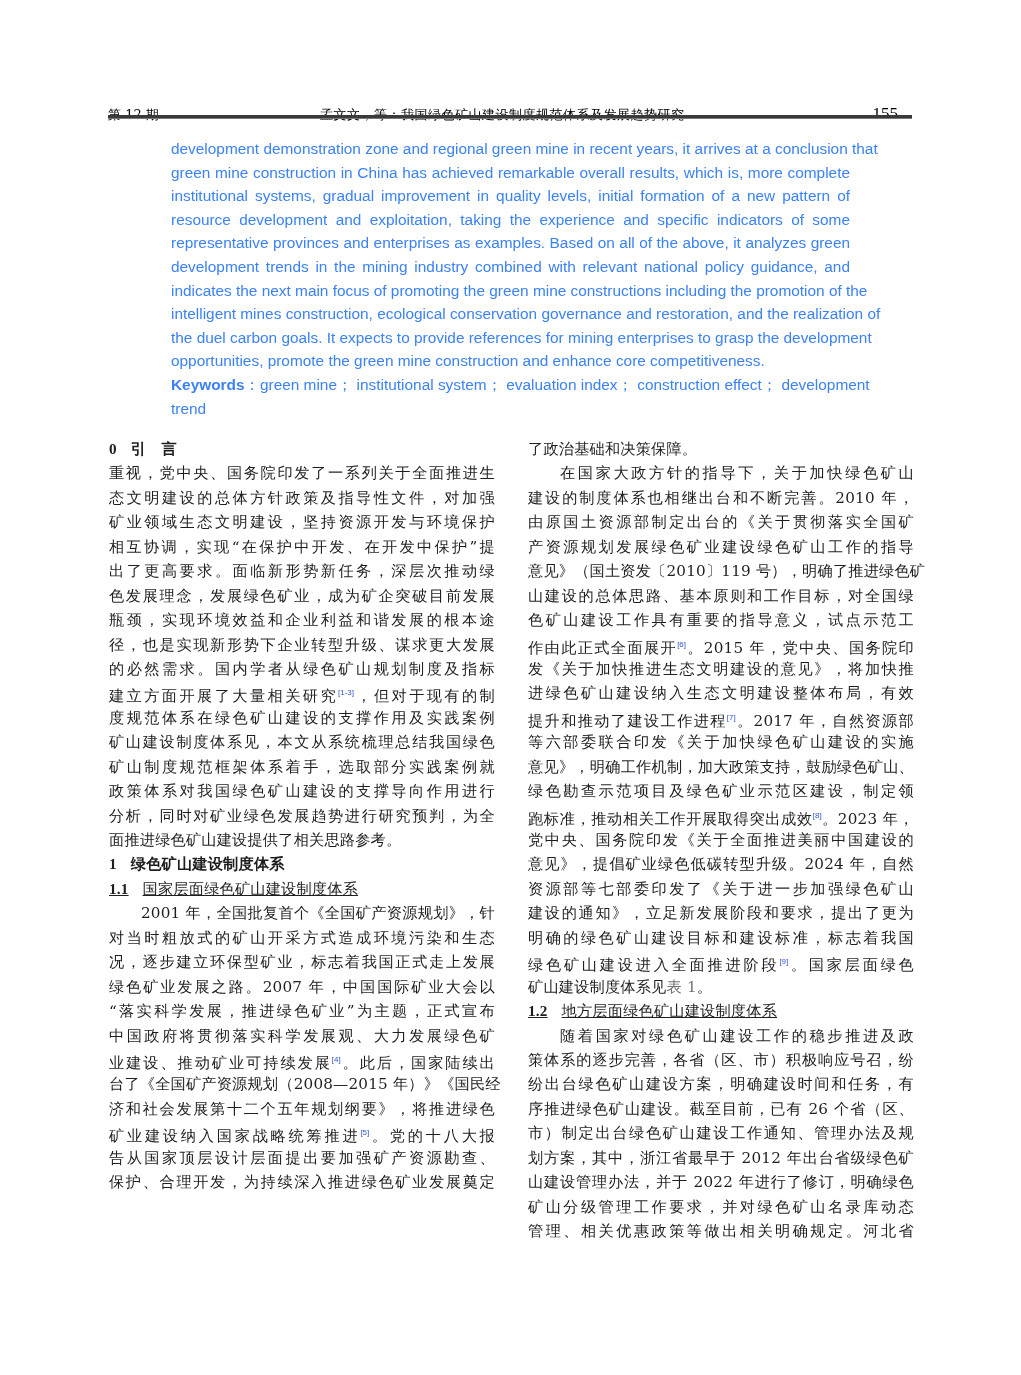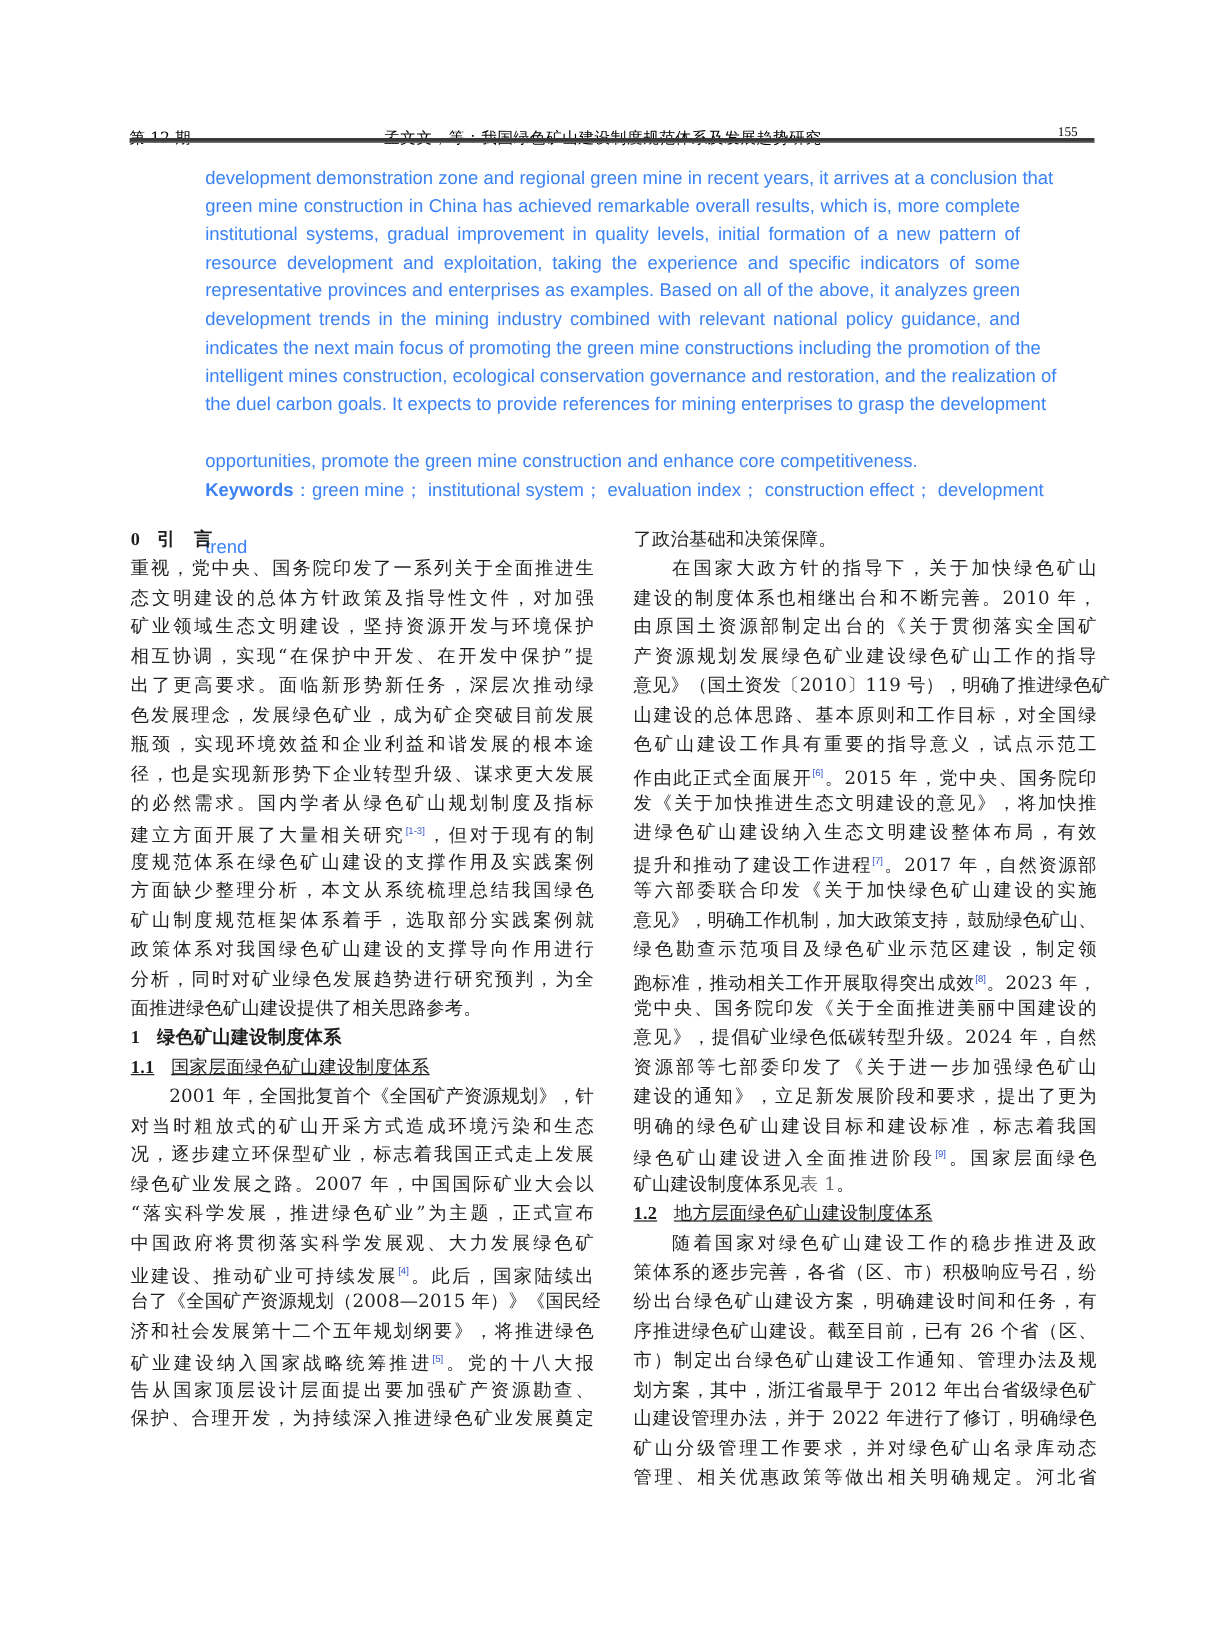--- a/index.html
+++ b/index.html
@@ -6,32 +6,32 @@
   body {
     width:1021px; height:1375px; position:relative; overflow:hidden;
     font-family:"DejaVu Serif", "Liberation Serif", serif; color:#1a1a1a;
   }
   .header {
     position:absolute; left:108px; top:104px; width:804px; height:20px;
     font-size:13px; color:#000000;
   }
   .header .issue { position:absolute; left:0; top:2px; }
   .header .title { position:absolute; left:212px; top:2px; letter-spacing:0.5px; }
-  .header .page { position:absolute; right:14px; top:0px; font-family:"Liberation Serif", serif; font-size:11px; }
+  .header .page { position:absolute; right:14px; top:0px; font-family:"Liberation Serif", serif; font-size:17px; }
   .header-rule {
     position:absolute; left:108px; top:115px; width:804px; height:3px;
     background:#3a3a3a; border-bottom:1px solid #777;
   }
   .abstract {
     position:absolute; left:171px; top:137px; width:679px;
     font-family:Liberation Sans, sans-serif; font-size:15.4px; line-height:23.6px;
     text-align:justify; color:#3b82f6;
   }
   .abstract .line { display:block; text-align:justify; text-align-last:justify; height:23.6px; white-space:nowrap; }
-  .abstract .line.last { text-align-last:left;margin-top:24px; }
+  .abstract .line.last { text-align-last:left; }
   .kw-label { font-weight:bold; }
   .col {
     position:absolute; top:437px; width:386px;
     font-size:15.2px; line-height:24.45px; color:#1e1e1e;
   }
   .col.left { left:109px; }
   .col.right { left:528px; }
   .col .ln { display:block; height:24.45px; white-space:nowrap; text-align:justify; text-align-last:justify; letter-spacing:0.2px; }
   .col .ln.end { text-align-last:left; }
   .col .ln.indent { padding-left:32px; }
@@ -73,21 +73,21 @@
   <span class="ln">态文明建设的总体方针政策及指导性文件，对加强</span>
   <span class="ln">矿业领域生态文明建设，坚持资源开发与环境保护</span>
   <span class="ln">相互协调，实现“在保护中开发、在开发中保护”提</span>
   <span class="ln">出了更高要求。面临新形势新任务，深层次推动绿</span>
   <span class="ln">色发展理念，发展绿色矿业，成为矿企突破目前发展</span>
   <span class="ln">瓶颈，实现环境效益和企业利益和谐发展的根本途</span>
   <span class="ln">径，也是实现新形势下企业转型升级、谋求更大发展</span>
   <span class="ln">的必然需求。国内学者从绿色矿山规划制度及指标</span>
   <span class="ln"><span>建立方面开展了大量相关研究</span><sup class="cite">[1-3]</sup><span>，但对于现有的制</span></span>
   <span class="ln">度规范体系在绿色矿山建设的支撑作用及实践案例</span>
-  <span class="ln">方面缺少整理分析，本文从系统梳理总结我国绿色</span>
+  <span class="ln">矿山建设制度体系见，本文从系统梳理总结我国绿色</span>
   <span class="ln">矿山制度规范框架体系着手，选取部分实践案例就</span>
   <span class="ln">政策体系对我国绿色矿山建设的支撑导向作用进行</span>
   <span class="ln">分析，同时对矿业绿色发展趋势进行研究预判，为全</span>
   <span class="ln end">面推进绿色矿山建设提供了相关思路参考。</span>
   <span class="ln h1"><span class="num">1</span><span>绿色矿山建设制度体系</span></span>
   <span class="ln h2"><span class="num">1.1</span><span>国家层面绿色矿山建设制度体系</span></span>
   <span class="ln indent">2001 年，全国批复首个《全国矿产资源规划》，针</span>
   <span class="ln">对当时粗放式的矿山开采方式造成环境污染和生态</span>
   <span class="ln">况，逐步建立环保型矿业，标志着我国正式走上发展</span>
   <span class="ln">绿色矿业发展之路。2007 年，中国国际矿业大会以</span>

